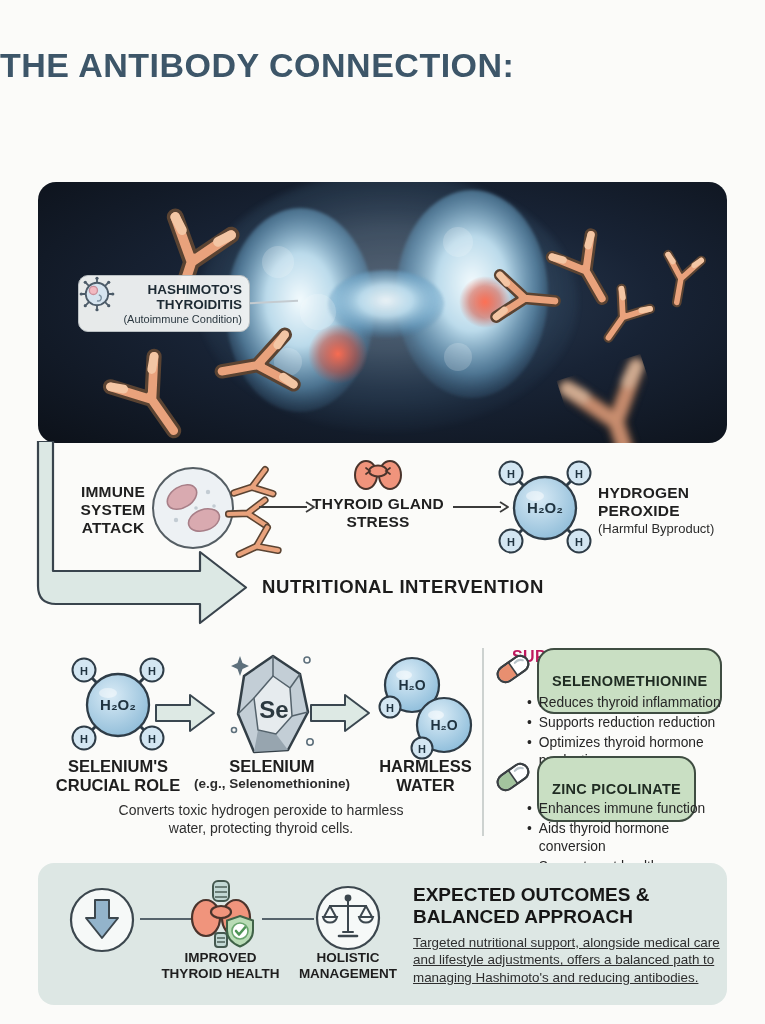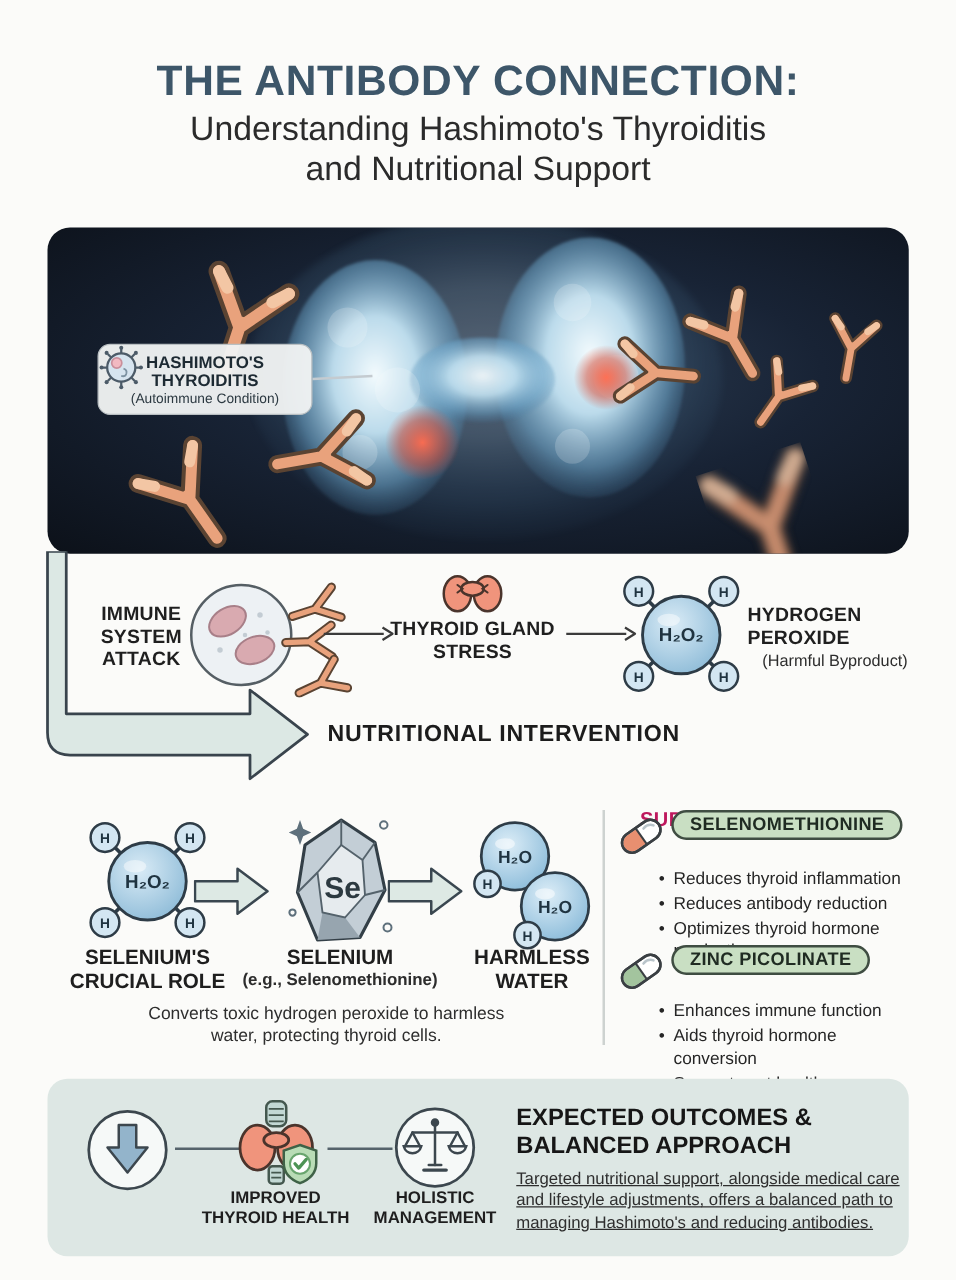--- a/index.html
+++ b/index.html
@@ -2,74 +2,72 @@
 <html><head>
 <meta charset="utf-8">
 <style>
   html,body{margin:0;padding:0;background:#ffffff;}
   body{font-family:"Liberation Sans","DejaVu Sans",sans-serif;color:#222;}
   #page{position:relative;width:765px;height:1024px;background:#fbfbf9;overflow:hidden;}
   .abs{position:absolute;}
   .pre{white-space:pre-line;}
 
   
-  .title{left:0;top:46px;width:765px;text-align:center;font-size:34px;font-weight:bold;
+  .title{left:0;top:46px;width:765px;font-size:34px;font-weight:bold;
          letter-spacing:.5px;color:#3d5669;}
   .subtitle{left:0;top:88px;width:765px;text-align:center;font-size:27px;font-weight:400;
             color:#2b2b2b;line-height:1.18;}
 
   
   .hero{left:38px;top:182px;width:689px;height:261px;border-radius:18px;overflow:hidden;
         background:radial-gradient(ellipse at 55% 45%, #2c3d53 0%, #182335 45%, #0c1119 100%);}
   .hero svg{position:absolute;left:0;top:0;}
   .hero-card{left:40px;top:93px;width:172px;border-radius:10px;background:rgba(240,243,242,.96);
              border:1.5px solid #b9bfc2;display:flex;align-items:center;gap:5px;padding:6px 7px;
              box-sizing:border-box;}
-  .hero-card-text{flex:1;text-align:center;}
+  .hero-card-text{flex:1;text-align:right;}
   .hero-card-title{font-size:13.5px;font-weight:bold;color:#1d2a33;line-height:1.12;}
   .hero-card-sub{font-size:11px;color:#2b3840;margin-top:1px;}
   .hero-line{left:212px;top:119px;width:48px;height:2px;background:#c4cbd0;transform:rotate(-3deg);}
 
   
   .flow-label{font-weight:bold;font-size:15.5px;line-height:1.16;color:#1f1f1f;text-align:center;
               letter-spacing:.2px;}
   .flow-sub{font-size:13px;color:#2c2c2c;}
 
   
   .banner-label{left:262px;top:576px;font-size:18.5px;font-weight:bold;color:#1c1c1c;letter-spacing:.6px;}
 
   
   .sel-label{font-weight:bold;font-size:16.5px;line-height:1.15;color:#1e1e1e;text-align:center;}
   .sel-sub{font-size:13.5px;font-weight:700;color:#2c2c2c;}
   .caption{left:75px;top:801px;width:372px;text-align:center;font-size:14px;color:#2e2e2e;line-height:1.3;}
   .divider{left:482px;top:648px;width:2px;height:188px;background:#cdd2d0;}
 
   
   .supp-head{left:512px;top:648px;font-size:16px;font-weight:bold;color:#be185d;letter-spacing:.4px;}
-  .badge{background:#c9dfc3;border:2px solid #3f4d42;border-radius:17px;padding:2px 13px;
+  .badge{background:#c9dfc3;border:2px solid #3f4d42;border-radius:17px;padding:23px 13px;
          font-size:14.5px;font-weight:bold;color:#1f2b22;letter-spacing:.3px;display:inline-block;}
   .bullets{width:212px;}
   .bullet{display:flex;gap:7px;font-size:13.8px;color:#262626;line-height:1.3;margin-bottom:2px;}
   .bullet .dot{flex:0 0 auto;}
 
   
   .band{left:38px;top:863px;width:689px;height:142px;border-radius:16px;background:#dde7e4;}
   .band-label{font-weight:bold;font-size:13.5px;line-height:1.2;color:#1e1e1e;text-align:center;}
   .band-line{height:2px;background:#55636b;}
   .out-head{font-size:19px;font-weight:bold;color:#161616;line-height:1.16;}
   .out-body{font-size:13.4px;color:#2e2e2e;line-height:1.3;margin-top:6px;}
 </style>
 </head>
 <body>
 
 <div id="page">
 
   <div class="abs title pre">THE ANTIBODY CONNECTION:</div>
-  <div class="abs subtitle pre">Understanding Hashimoto's Thyroiditis
-and Nutritional Support</div>
 
   <div class="abs hero">
     <svg width="689" height="261" viewBox="0 0 689 261">
       <defs>
         <radialGradient id="glow" cx="50%" cy="45%" r="60%">
           <stop offset="0%" stop-color="#f2fafd"></stop>
           <stop offset="38%" stop-color="#c2e2f2" stop-opacity=".95"></stop>
           <stop offset="72%" stop-color="#6fa8cc" stop-opacity=".55"></stop>
           <stop offset="100%" stop-color="#3a6f96" stop-opacity="0"></stop>
         </radialGradient>
@@ -228,21 +226,21 @@
       <circle cx="82" cy="82" r="11.5" fill="#d3e6f2" stroke="#2e3c47" stroke-width="2"></circle>
     </g>
     <text x="48" y="54" text-anchor="middle" font-size="15" font-weight="bold" fill="#1f3340">H₂O₂</text>
     <text x="14" y="18.5" text-anchor="middle" font-size="11" font-weight="bold" fill="#1f3340">H</text>
     <text x="82" y="18.5" text-anchor="middle" font-size="11" font-weight="bold" fill="#1f3340">H</text>
     <text x="14" y="86.5" text-anchor="middle" font-size="11" font-weight="bold" fill="#1f3340">H</text>
     <text x="82" y="86.5" text-anchor="middle" font-size="11" font-weight="bold" fill="#1f3340">H</text>
   </svg>
   <div class="abs flow-label pre" style="left:598px;top:484px;width:130px;text-align:left;">HYDROGEN
 PEROXIDE</div>
-  <div class="abs flow-sub" style="left:598px;top:521px;width:140px;text-align:center;">(Harmful Byproduct)</div>
+  <div class="abs flow-sub" style="left:598px;top:521px;width:140px;">(Harmful Byproduct)</div>
 
   <svg class="abs" style="left:30px;top:441px;" width="225" height="186" viewBox="0 0 225 186">
     <path d="M8,0 L23,0 L23,130 L170,130 L170,111 L216,146.5 L170,182 L170,163 L26,163 Q8,163 8,145 Z" fill="#dce8e4" stroke="#39444d" stroke-width="2.2" stroke-linejoin="round"></path>
   </svg>
   <div class="abs banner-label">NUTRITIONAL INTERVENTION</div>
 
   <svg class="abs" style="left:70px;top:656px;" width="96" height="96" viewBox="0 0 96 96">
     <defs>
         <radialGradient id="mg2" cx="40%" cy="35%" r="70%">
       <stop offset="0%" stop-color="#d9ebf6"></stop>
@@ -339,21 +337,21 @@
     </g>
   </svg>
   <div class="abs badge" style="left:537px;top:648px;">SELENOMETHIONINE</div>
   <div class="abs bullets" style="left:527px;top:694px;">
     <div class="bullet">
       <span class="dot">•</span>
       <span>Reduces thyroid inflammation</span>
       </div>
     <div class="bullet">
       <span class="dot">•</span>
-      <span>Reduces antibody reduction</span>
+      <span>Supports reduction reduction</span>
       </div>
     <div class="bullet">
       <span class="dot">•</span>
       <span style="width:170px;">Optimizes thyroid hormone production</span>
       </div>
   </div>
 
   <svg class="abs" style="left:492px;top:756px;" width="42" height="42" viewBox="0 0 42 42">
     <g transform="rotate(-35 21 21)">
       <rect x="4" y="13" width="34" height="16" rx="8" fill="#ffffff" stroke="#3a3f43" stroke-width="2"></rect>

